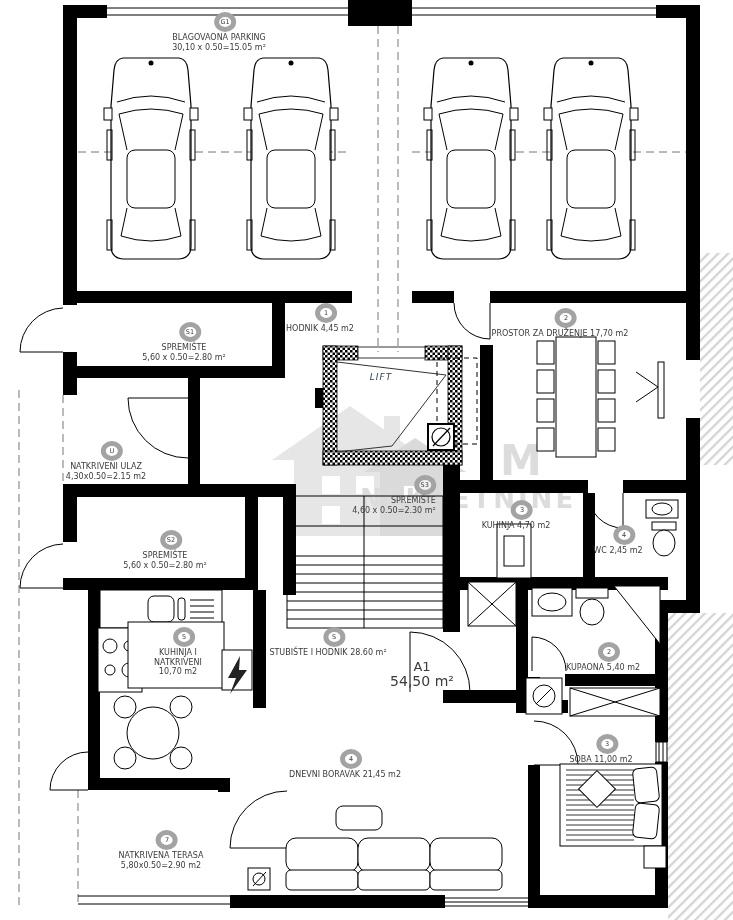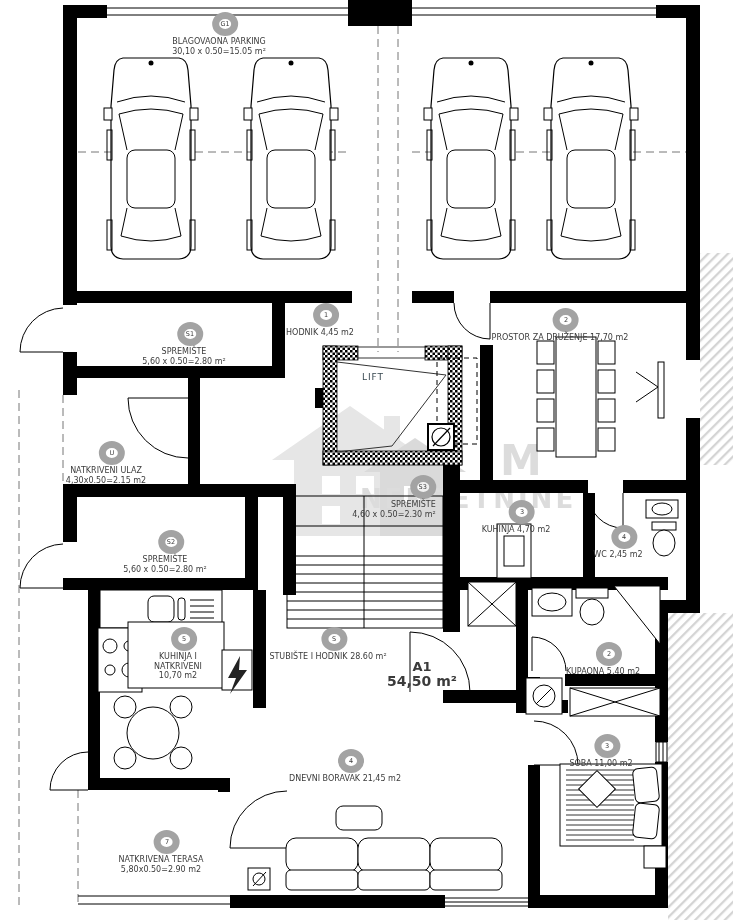--- a/index.html
+++ b/index.html
@@ -12,26 +12,26 @@
   .plan-svg{position:absolute;left:0;top:0;z-index:2;}
   .watermark{position:absolute;left:252px;top:388px;width:330px;height:175px;
              z-index:1;pointer-events:none;}
   .wm-text1{position:absolute;left:248px;top:48px;font-size:42px;font-weight:bold;
             color:var(--watermark);letter-spacing:2px;}
   .wm-text2{position:absolute;left:108px;top:96px;font-size:26px;font-weight:bold;
             color:var(--watermark);letter-spacing:3px;}
   .lbl{position:absolute;transform:translateX(-50%);text-align:center;
        font-size:8px;line-height:1.2;color:var(--text);white-space:nowrap;z-index:3;}
   .lbl .badge{display:inline-flex;align-items:center;justify-content:center;
-       min-width:10px;height:10px;padding:0 1px;border:7px solid #a3a3a3;
+       min-width:10px;height:10px;padding:0 1px;border:5px solid #a3a3a3;
        border-radius:50%;font-size:6.5px;line-height:10px;margin-bottom:1px;
        background:rgba(255,255,255,.6);margin-left:12px;}
   .lbl .l2{display:block;}
   .lift-lbl{font-size:9px;letter-spacing:1px;color:#37474f;}
-  .unit-lbl{font-size:13px;line-height:1.1;font-weight:bold;}
+  .unit-lbl{font-size:13px;line-height:1.1;}
   .unit-lbl .area{font-size:14px;display:block;}
 </style>
 </head>
 <body>
 
 <div class="stage">
 
   <div class="watermark">
     <svg width="220" height="160" viewBox="0 0 220 160">
       <g>
@@ -337,21 +337,21 @@
     <span class="l2">SPREMIŠTE</span>
     <span class="l2">5,60 x 0.50=2.80 m²</span>
   </div>
 
   <div class="lbl" style="left:106px;top:441px;">
     <span class="badge">U</span>
     <span class="l2">NATKRIVENI ULAZ</span>
     <span class="l2">4,30x0.50=2.15 m2</span>
   </div>
 
-  <div class="lbl lift-lbl" style="left:373px;top:372px;">
+  <div class="lbl lift-lbl" style="left:381px;top:372px;font-style:italic;">
     <span>LIFT</span>
   </div>
 
   <div class="lbl" style="left:394px;top:475px;text-align:right;">
     <span class="badge">S3</span>
     <span class="l2">SPREMIŠTE</span>
     <span class="l2">4,60 x 0.50=2.30 m²</span>
   </div>
 
   <div class="lbl" style="left:516px;top:500px;">

